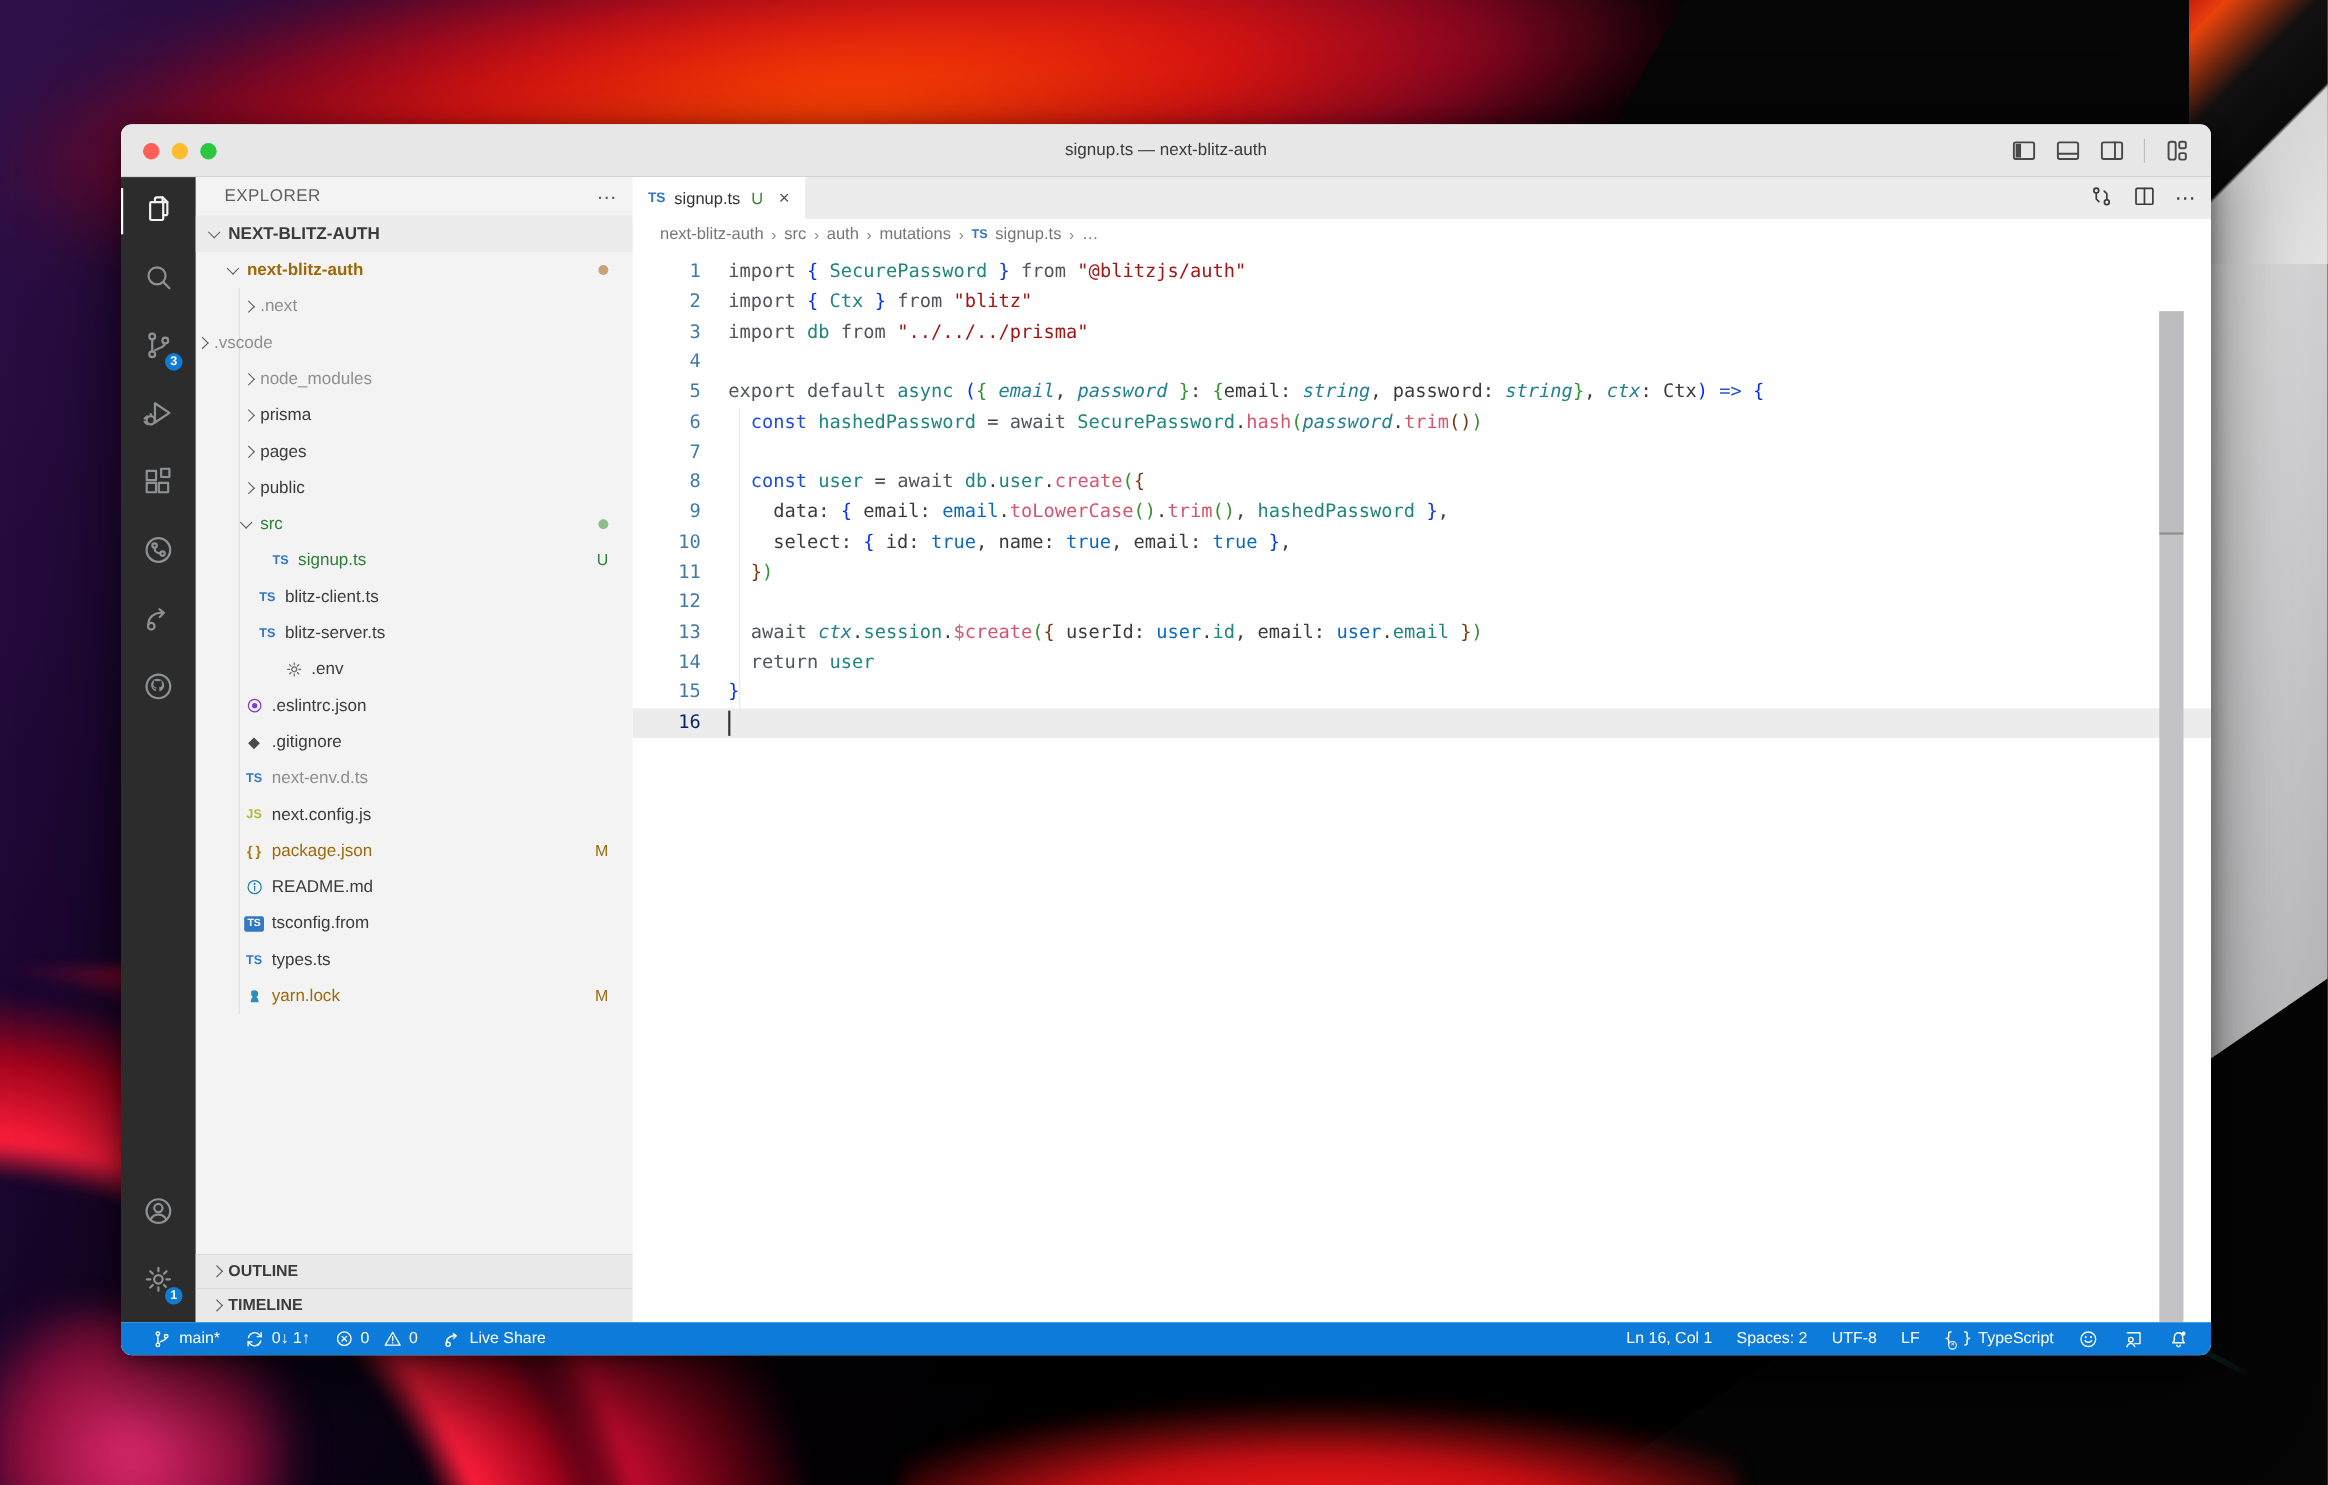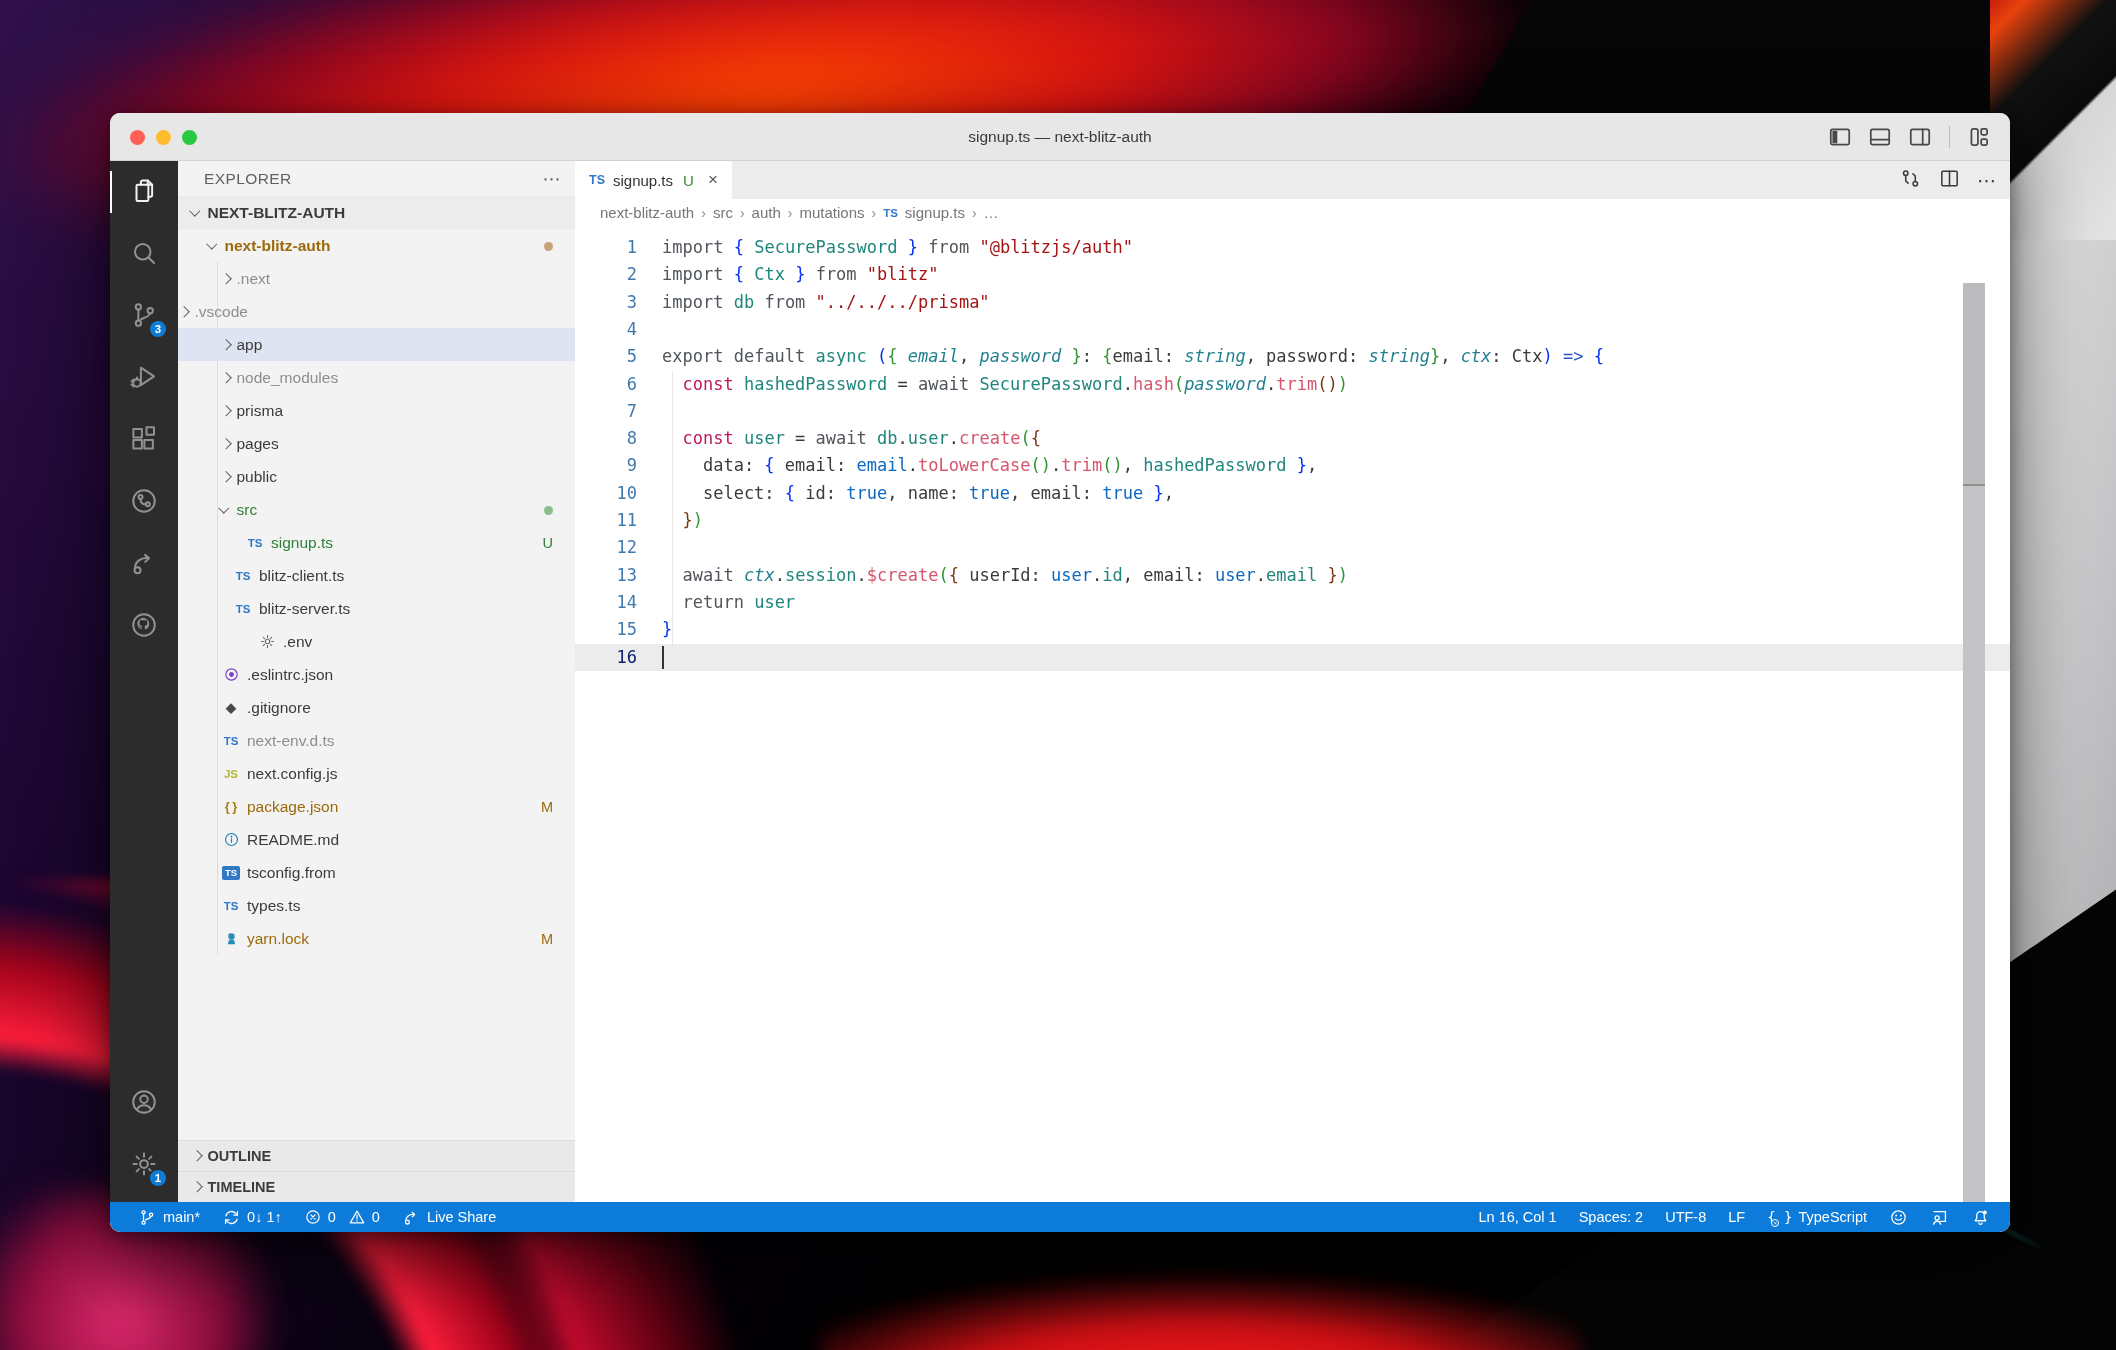--- a/index.html
+++ b/index.html
@@ -101,21 +101,21 @@
   .codearea { position:relative; flex:1; overflow:hidden;
     font-family:"DejaVu Sans Mono","Liberation Mono",monospace; font-size:17px; }
   .cur-line-bg { position:absolute; left:0; right:0; height:27.3px; background:#ececec; }
   .indent-guide { position:absolute; width:1px; background:#e7e7e7; }
   .cline { position:absolute; left:0; right:0; height:27.3px; line-height:27.3px; white-space:pre; }
   .lnum { position:absolute; left:0; width:62px; text-align:right; color:#4079ad; user-select:none; }
   .lnum.active { color:#0b216f; }
   .ltext { position:absolute; left:87px; }
   .cursor { position:absolute; width:2px; height:23px; background:#333; }
 
-  .tk-kw{color:#50565c;} .tk-kw2{color:#be185d;margin-top:12px;} .tk-id{color:#1f867c;}
+  .tk-kw{color:#50565c;} .tk-kw2{color:#1d4ed8;margin-top:12px;} .tk-id{color:#1f867c;}
   .tk-par{color:#22808f;font-style:italic;} .tk-var{color:#0b69c1;} .tk-bool{color:#0b69c1;}
   .tk-fn{color:#d6556d;} .tk-str{color:#a31515;} .tk-pl{color:#3b3b3b;}
   .tk-b1{color:#0431fa;} .tk-b2{color:#319331;} .tk-b3{color:#7b3814;} .tk-arr{color:#2a56c6;}
 
   .vscroll { position:absolute; top:57px; bottom:0; right:25px; width:22px; background:#c3c3c5; }
   .vscroll .split { position:absolute; left:0; right:0; top:201px; height:2px; background:#8f8f8f; }
   .vscroll .upper { position:absolute; left:0; right:0; top:0; height:201px; background:#bcbcbe; }
 
   
   .statusbar { position:absolute; left:0; right:0; bottom:0; height:30px; background:#0c7bd9; color:#fff;
@@ -275,24 +275,20 @@
               <span class="label c-mod" style="font-weight:bold">next-blitz-auth</span>
               <span class="badge"><span class="dot" style="background:#c9a277"></span></span>
             </div>
             <div class="trow" style="padding-left: 42px;">
               <span class="chev col"></span>
               <span class="label c-ignored">.next</span>
             </div>
             <div class="trow" style="">
               <span class="chev col"></span>
               <span class="label c-ignored">.vscode</span>
-            </div>
-            <div class="trow selected" style="padding-left: 42px;">
-              <span class="chev col"></span>
-              <span class="label c-default">app</span>
             </div>
             <div class="trow" style="padding-left: 42px;">
               <span class="chev col"></span>
               <span class="label c-ignored">node_modules</span>
             </div>
             <div class="trow" style="padding-left: 42px;">
               <span class="chev col"></span>
               <span class="label c-default">prisma</span>
             </div>
             <div class="trow" style="padding-left: 42px;">

